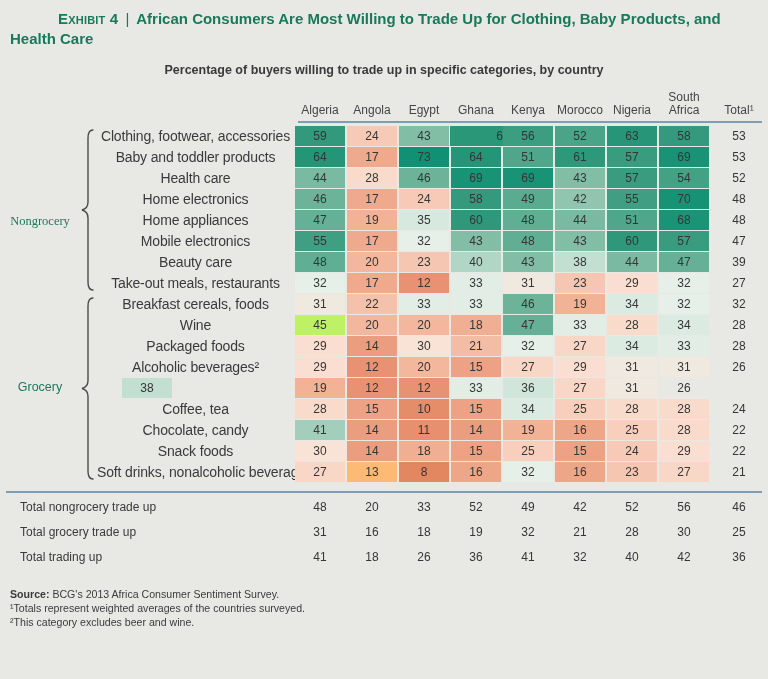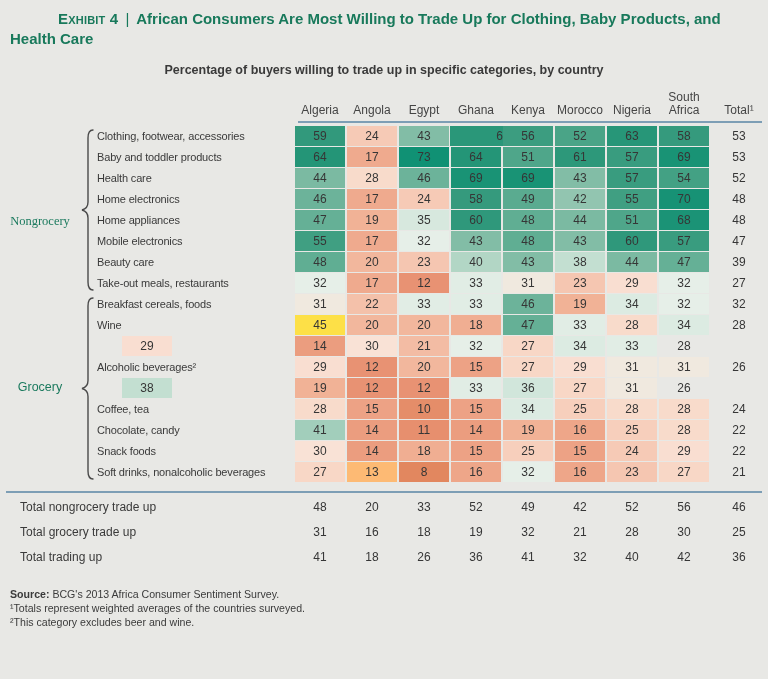--- a/index.html
+++ b/index.html
@@ -16,21 +16,21 @@
 
   
   .table{margin-top:4px;}
   .grid-row{display:grid;grid-template-columns:294px repeat(8,52px) 1fr;align-items:center;}
   .header-row{align-items:end;min-height:37px;padding-bottom:3px;}
   .col-head{text-align:center;font-size:12px;color:#454545;line-height:1.12;padding:0 1px;}
   .header-rule{height:2px;background:#7d9eb5;margin:0 6px 3px 298px;}
 
   .body{position:relative;}
   .data-row{height:21px;}
-  .row-label{padding-left:97px;font-size:11px;color:#3a3a3a;white-space:nowrap;letter-spacing:-.15px;}
+  .row-label{padding-left:97px;font-size:14px;color:#3a3a3a;white-space:nowrap;letter-spacing:-.15px;text-align:center;}
   .cell{width:50px;height:20px;margin:0 auto;display:flex;align-items:center;justify-content:center;
     font-size:12px;color:#363636;}
   .total-val{text-align:center;font-size:12px;color:#363636;}
 
   .group-label{position:absolute;left:0;width:80px;text-align:center;font-size:12.5px;color:#1b7a5e;}
   .brace{position:absolute;left:80px;}
 
   .totals-rule{height:2px;background:#7d9eb5;margin:8px 6px 2px 6px;}
   .totals-row{height:25px;}
   .totals-label{padding-left:20px;font-size:12px;color:#3a3a3a;}
@@ -175,31 +175,32 @@
           <div class="cell" style="background: rgb(225, 237, 229);">33</div>
           <div class="cell" style="background: rgb(225, 237, 229);">33</div>
           <div class="cell" style="background: rgb(108, 179, 154);">46</div>
           <div class="cell" style="background: rgb(241, 178, 150);">19</div>
           <div class="cell" style="background: rgb(220, 235, 226);">34</div>
           <div class="cell" style="background: rgb(230, 239, 232);">32</div>
           <div class="total-val">32</div>
         </div>
         <div class="grid-row data-row">
           <div class="row-label">Wine</div>
-          <div class="cell" style="background: #fde047; text-align: right;">45</div>
+          <div class="cell" style="background: #bef264; text-align: right;">45</div>
           <div class="cell" style="background: rgb(242, 183, 157);">20</div>
           <div class="cell" style="background: rgb(242, 183, 157);">20</div>
           <div class="cell" style="background: rgb(240, 174, 146);">18</div>
           <div class="cell" style="background: rgb(101, 176, 150);">47</div>
           <div class="cell" style="background: rgb(225, 237, 229);">33</div>
           <div class="cell" style="background: rgb(248, 219, 203);">28</div>
           <div class="cell" style="background: rgb(220, 235, 226);">34</div>
           <div class="total-val">28</div>
         </div>
         <div class="grid-row data-row">
+          <div class="row-label">Packaged foods</div>
           <div class="cell" style="background: rgb(249, 222, 209);">29</div>
           <div class="cell" style="background: rgb(235, 157, 127);">14</div>
           <div class="cell" style="background: rgb(249, 226, 214);">30</div>
           <div class="cell" style="background: rgb(243, 188, 164);">21</div>
           <div class="cell" style="background: rgb(230, 239, 232);">32</div>
           <div class="cell" style="background: rgb(248, 215, 198);">27</div>
           <div class="cell" style="background: rgb(220, 235, 226);">34</div>
           <div class="cell" style="background: rgb(225, 237, 229);">33</div>
           <div class="total-val">28</div>
         </div>

